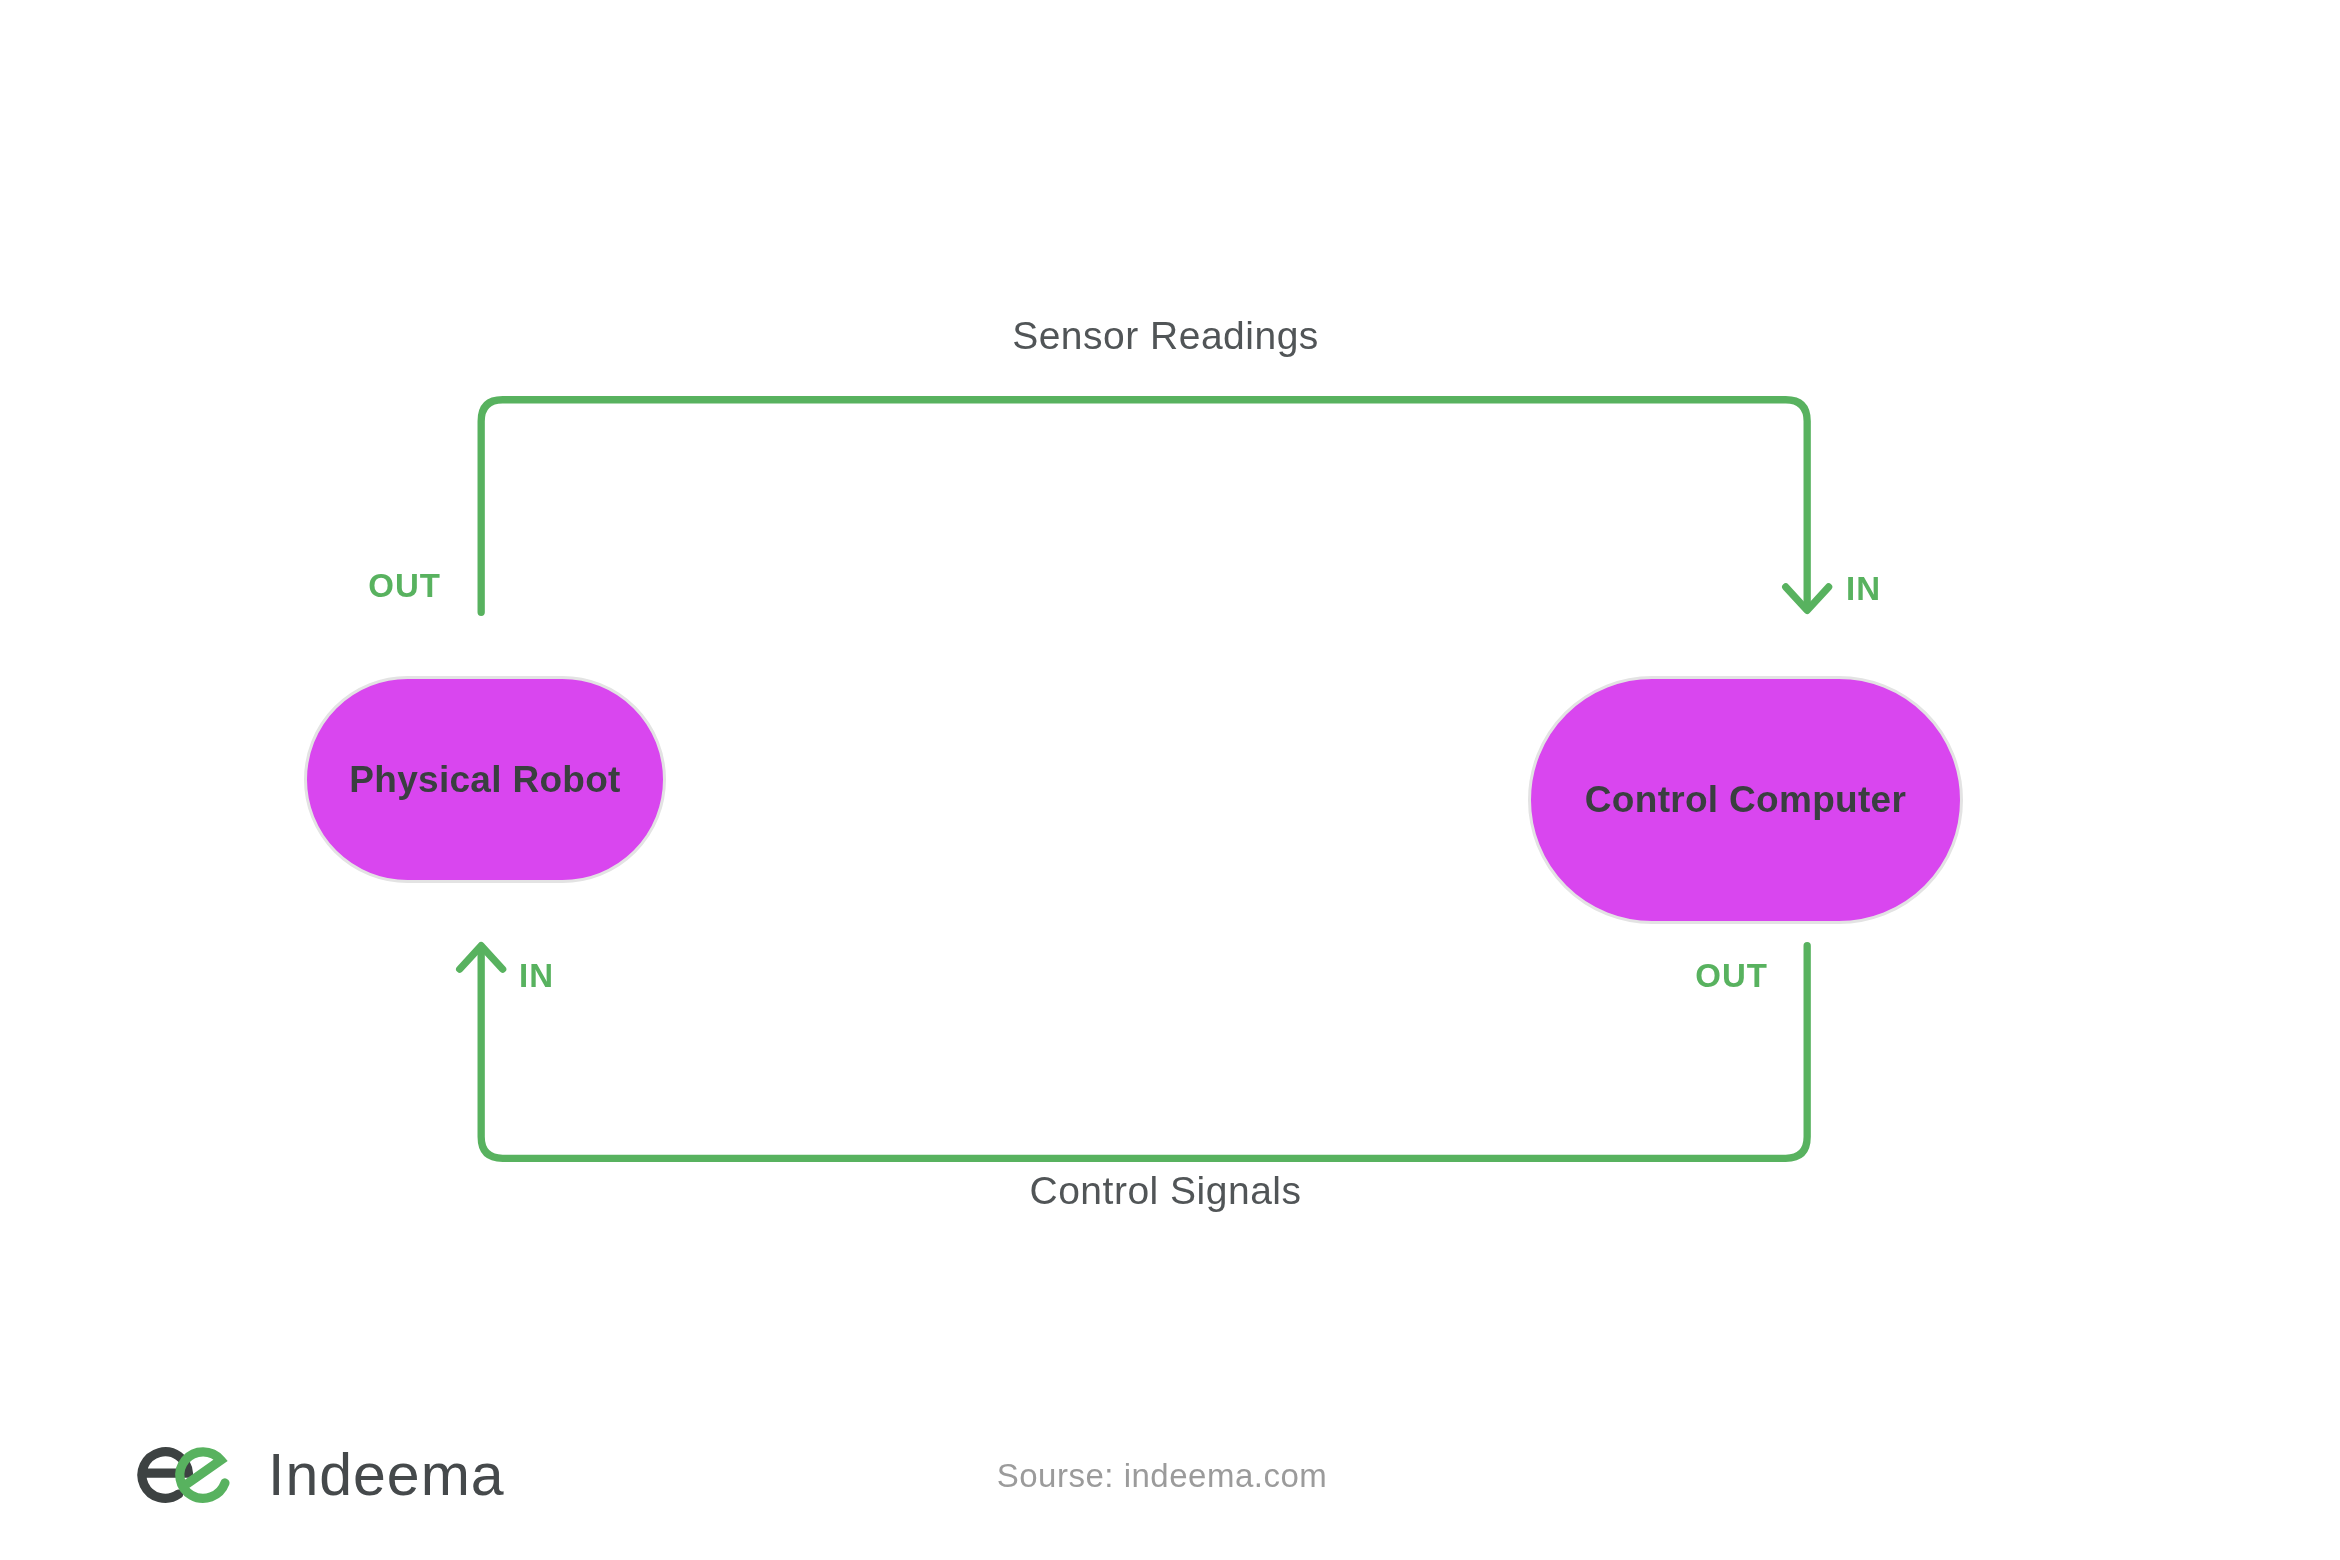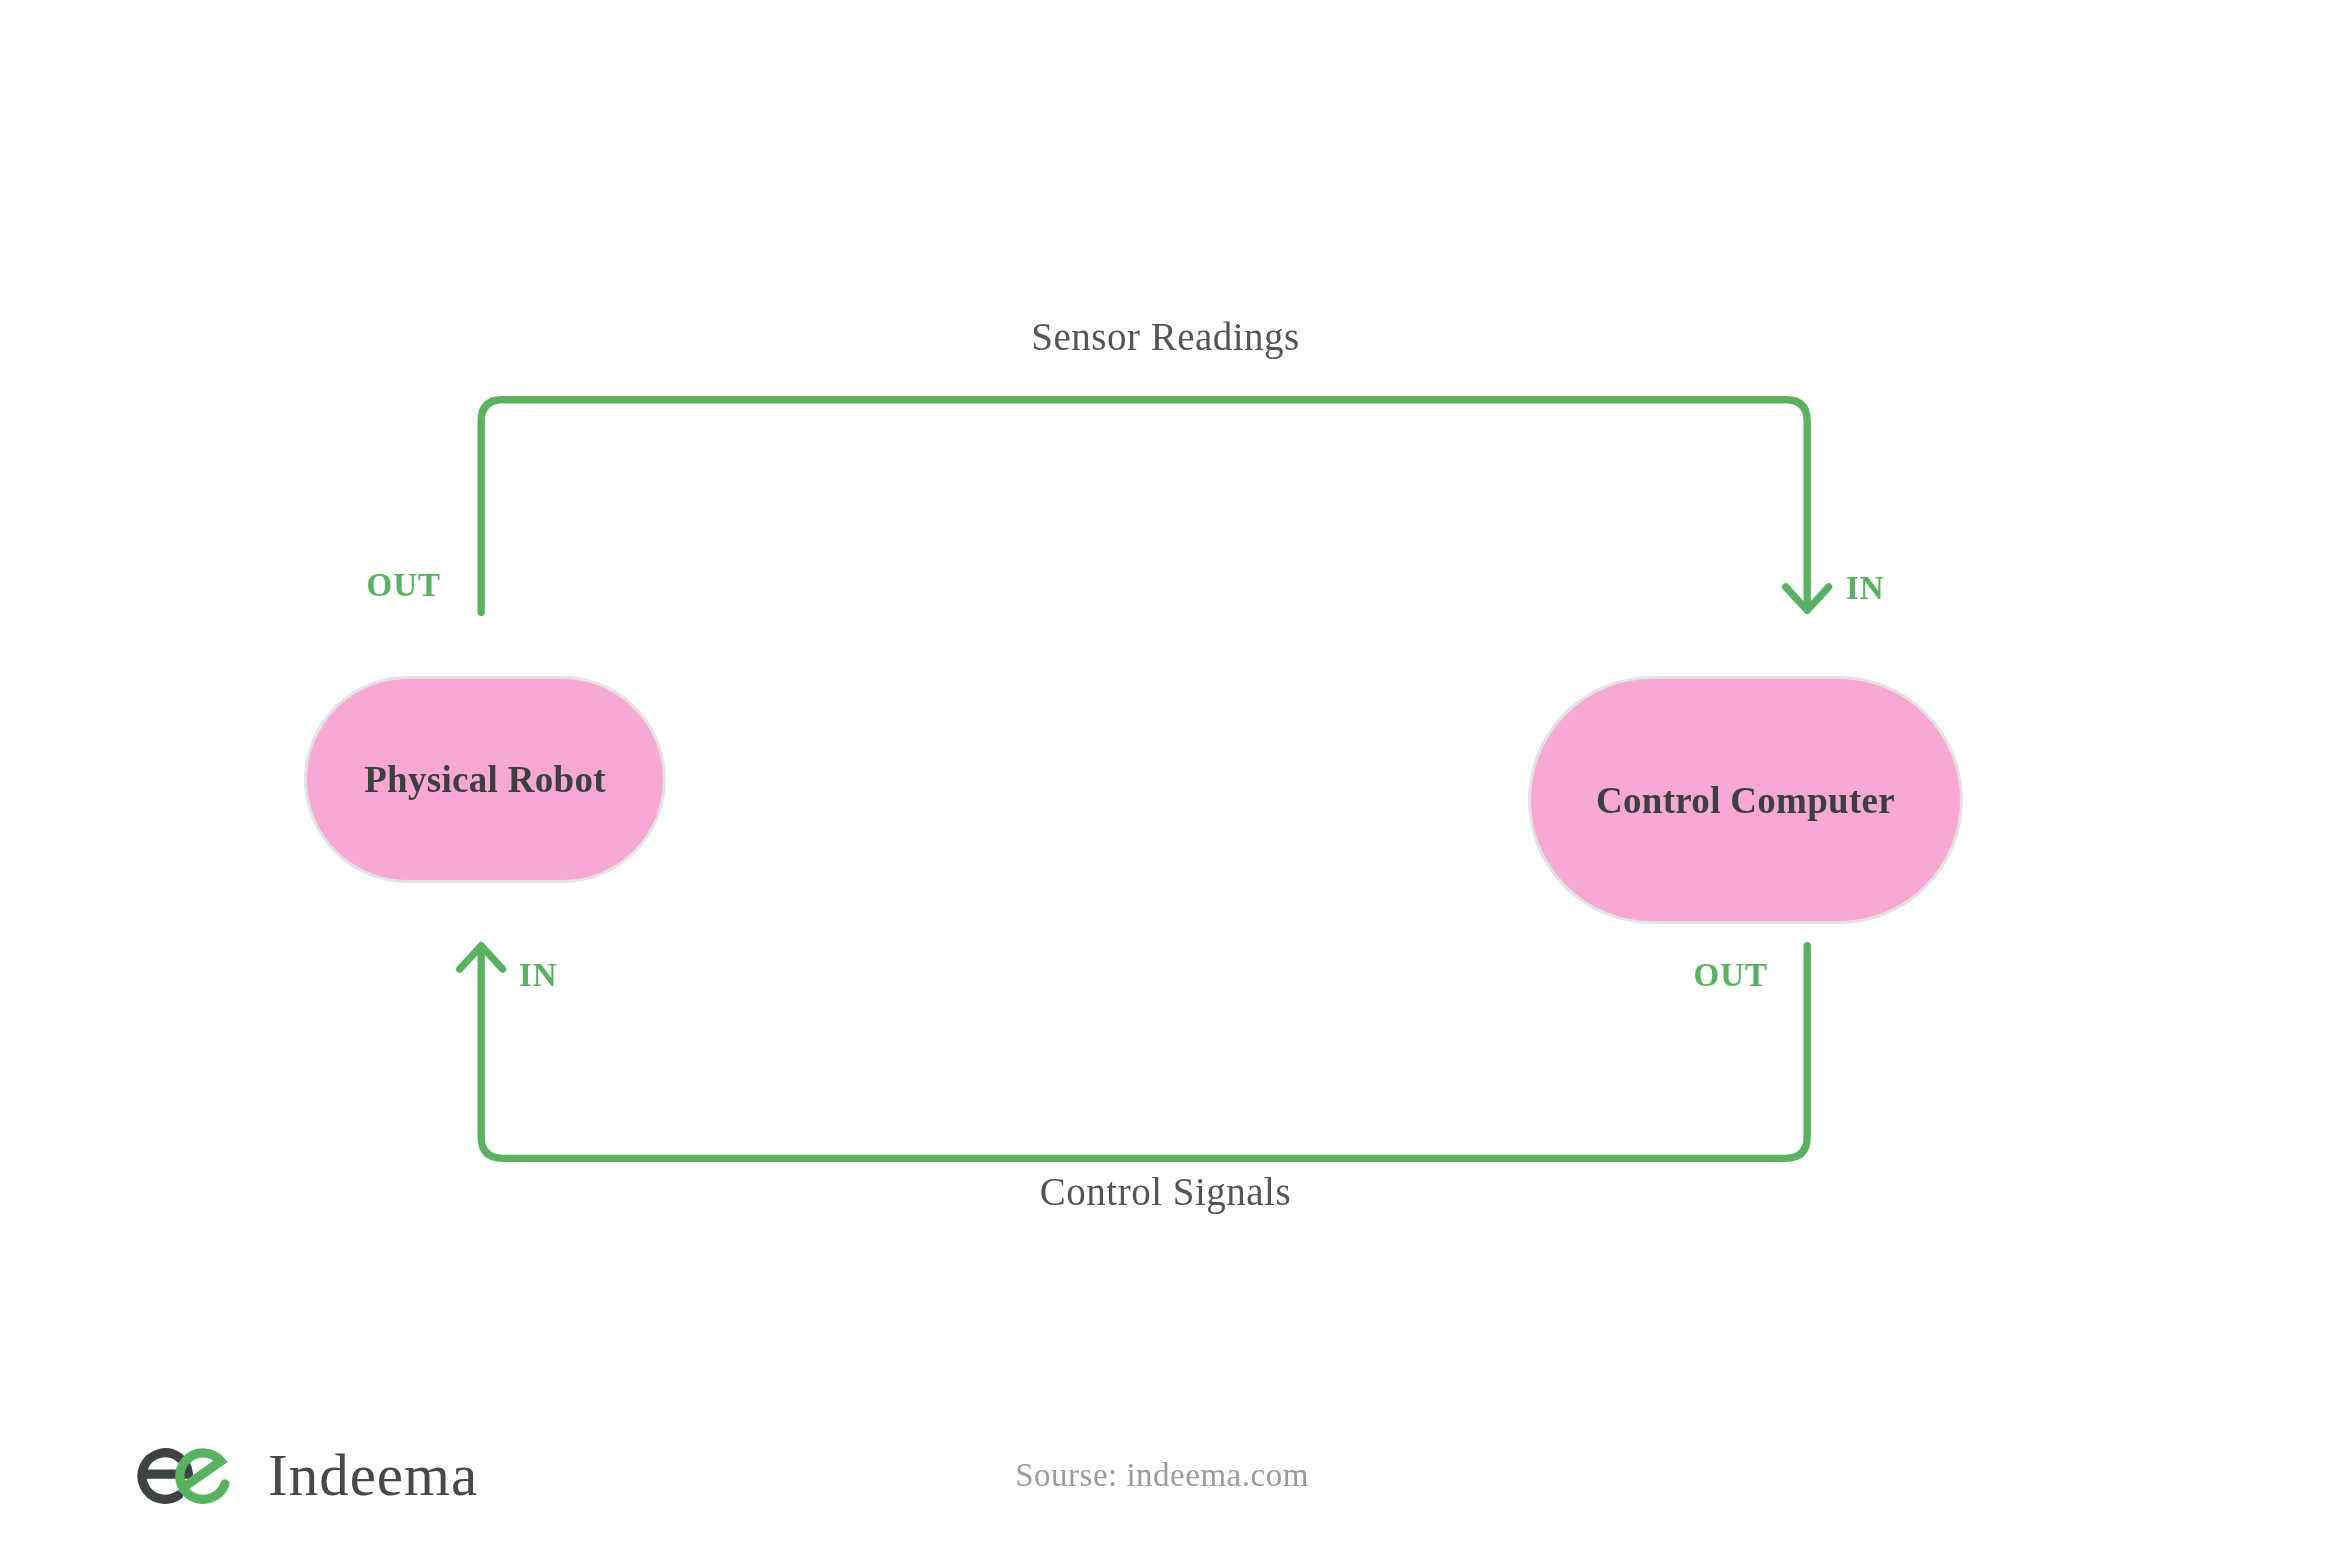--- a/index.html
+++ b/index.html
@@ -13,21 +13,21 @@
     --bg: #ffffff;
   }
   * { margin: 0; padding: 0; box-sizing: border-box; }
   html, body { background: var(--bg); }
   #canvas {
     position: relative;
     width: 2341px;
     height: 1560px;
     background: var(--bg);
     overflow: hidden;
-    font-family: Liberation Serif, serif;
+    font-family: Liberation Sans, sans-serif;
   }
   .flow-label {
     position: absolute;
     left: 0;
     width: 2331px;
     text-align: center;
     font-size: 39px;
     color: var(--label-text);
     letter-spacing: 0.5px;
   }
@@ -39,21 +39,21 @@
   }
   .pipe {
     fill: none;
     stroke: var(--accent-green);
     stroke-width: 7.5;
     stroke-linecap: round;
     stroke-linejoin: round;
   }
   .node {
     position: absolute;
-    background: #f9a8d4;
+    background: #d946ef;
     border: 3.9px solid var(--node-border);
     border-radius: 974px;
     display: flex;
     align-items: center;
     justify-content: center;
     font-size: 37px;
     font-weight: bold;
     color: var(--node-text);
     letter-spacing: 0.3px;
   }

